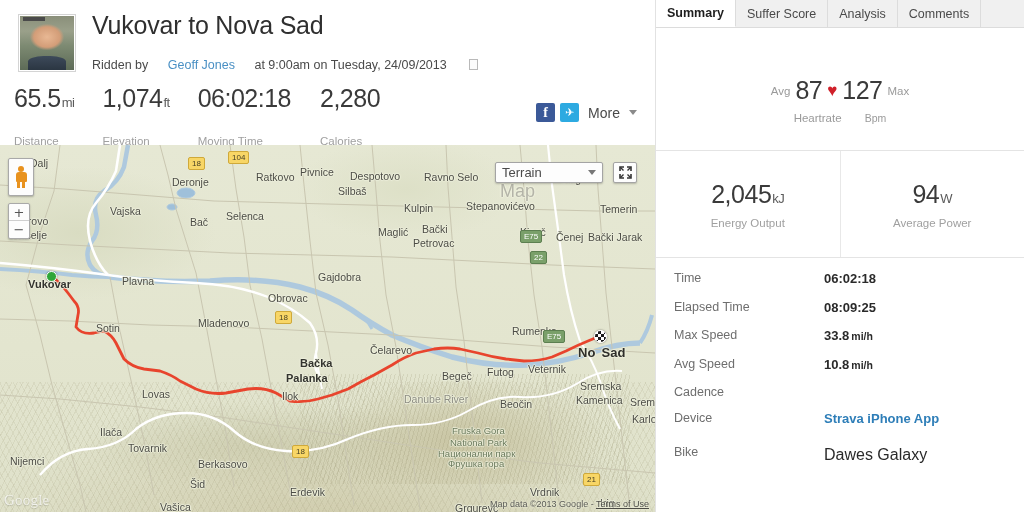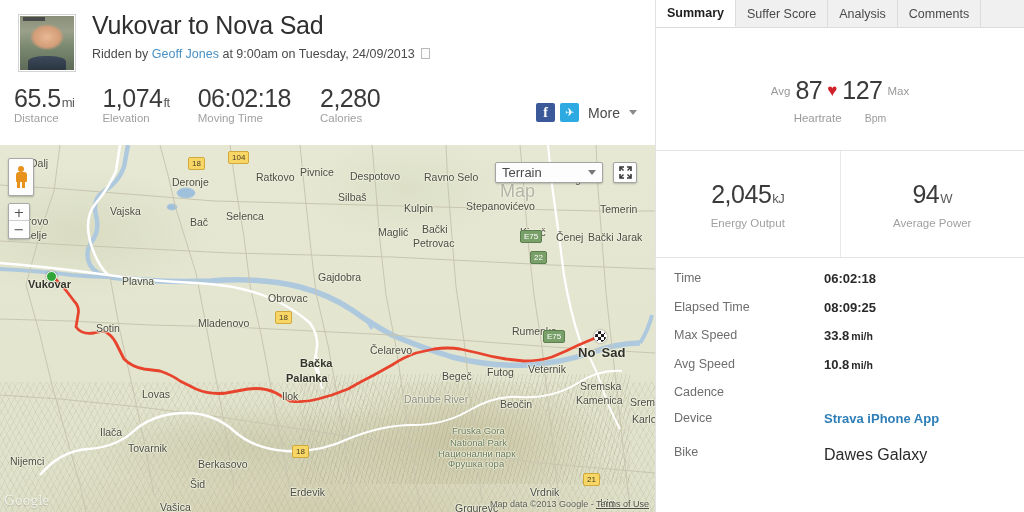--- a/index.html
+++ b/index.html
@@ -36,41 +36,41 @@
   .avatar-img::after{
     content:""; position:absolute; left:14%; bottom:0; width:72%; height:26%;
     background: linear-gradient(#3d4a5a,#2b3642); border-radius:40% 40% 0 0;
   }
   .title-block { margin-left: 16px; padding-top: 4px; }
   .act-title {
     font-size: 25px; color: #2f2f2f; font-weight: 400;
     letter-spacing: -0.2px; line-height: 1.1;
   }
   .byline {
-    margin-top: 7px; font-size: 12.5px; color: #4a4a4a;
-    display: flex; align-items: center; gap: 0;
+    margin-top: 18px; font-size: 12.5px; color: #4a4a4a;
+    display: flex; align-items: center; gap: 16px;
   }
   .byline a { color: #4a90c4; text-decoration: none; }
   .byline .sep { white-space: pre; }
   .mini-flag {
     display:inline-block; width: 9px; height: 11px; margin-left: 6px;
     border: 1px solid #b9b9b9; background: #fbfbfb; vertical-align: -1px;
   }
 
   .stats-row {
     position: absolute; left: 14px; top: 86px;
     display: flex; align-items: flex-start; gap: 0;
   }
   .stat { margin-right: 28px; }
   .stat-val {
     font-size: 25px; color: #3a3a3a; font-weight: 400;
     letter-spacing: -0.5px; white-space: nowrap; line-height: 1;
   }
   .stat-val .u { font-size: 13px; color: #5a5a5a; margin-left: 1px; }
-  .stat-lab { font-size: 11.5px; color: #a0a0a0; margin-top: 1px; }
+  .stat-lab { font-size: 11.5px; color: #a0a0a0; margin-top: 24px; }
 
   .share {
     position: absolute; right: 18px; top: 103px;
     display: flex; align-items: center; gap: 5px;
   }
   .sq {
     width: 19px; height: 19px; border-radius: 2px;
     display:flex; align-items:center; justify-content:center;
     color:#fff; font-weight:bold; font-size: 14px;
     font-family: "Liberation Serif", serif;
@@ -379,21 +379,21 @@
           <div class="lbl city" style="left: 28px; top: 133px;">Vukovar</div>
           <div class="lbl" style="left: 96px; top: 177px;">Sotin</div>
           <div class="lbl" style="left: 142px; top: 243px;">Lovas</div>
           <div class="lbl" style="left: 22px; top: 70px;">brovo</div>
           <div class="lbl" style="left: 12px; top: 84px;">Naselje</div>
           <div class="lbl" style="left: 110px; top: 60px;">Vajska</div>
           <div class="lbl" style="left: 172px; top: 31px;">Deronje</div>
           <div class="lbl" style="left: 256px; top: 26px;">Ratkovo</div>
           <div class="lbl" style="left: 226px; top: 65px;">Selenca</div>
           <div class="lbl" style="left: 190px; top: 71px;">Bač</div>
-          <div class="lbl" style="left: 338px; top: 46px; text-align: right;">Silbaš</div>
+          <div class="lbl" style="left: 338px; top: 40px; text-align: right;">Silbaš</div>
           <div class="lbl" style="left: 404px; top: 57px;">Kulpin</div>
           <div class="lbl" style="left: 300px; top: 21px;">Pivnice</div>
           <div class="lbl" style="left: 350px; top: 25px;">Despotovo</div>
           <div class="lbl" style="left: 424px; top: 26px;">Ravno Selo</div>
           <div class="lbl" style="left: 498px; top: 24px;">Zmajevo</div>
           <div class="lbl" style="left: 560px; top: 28px;">Sirig</div>
           <div class="lbl" style="left: 466px; top: 55px;">Stepanovićevo</div>
           <div class="lbl" style="left: 600px; top: 58px;">Temerin</div>
           <div class="lbl" style="left: 422px; top: 78px;">Bački</div>
           <div class="lbl" style="left: 413px; top: 92px;">Petrovac</div>

